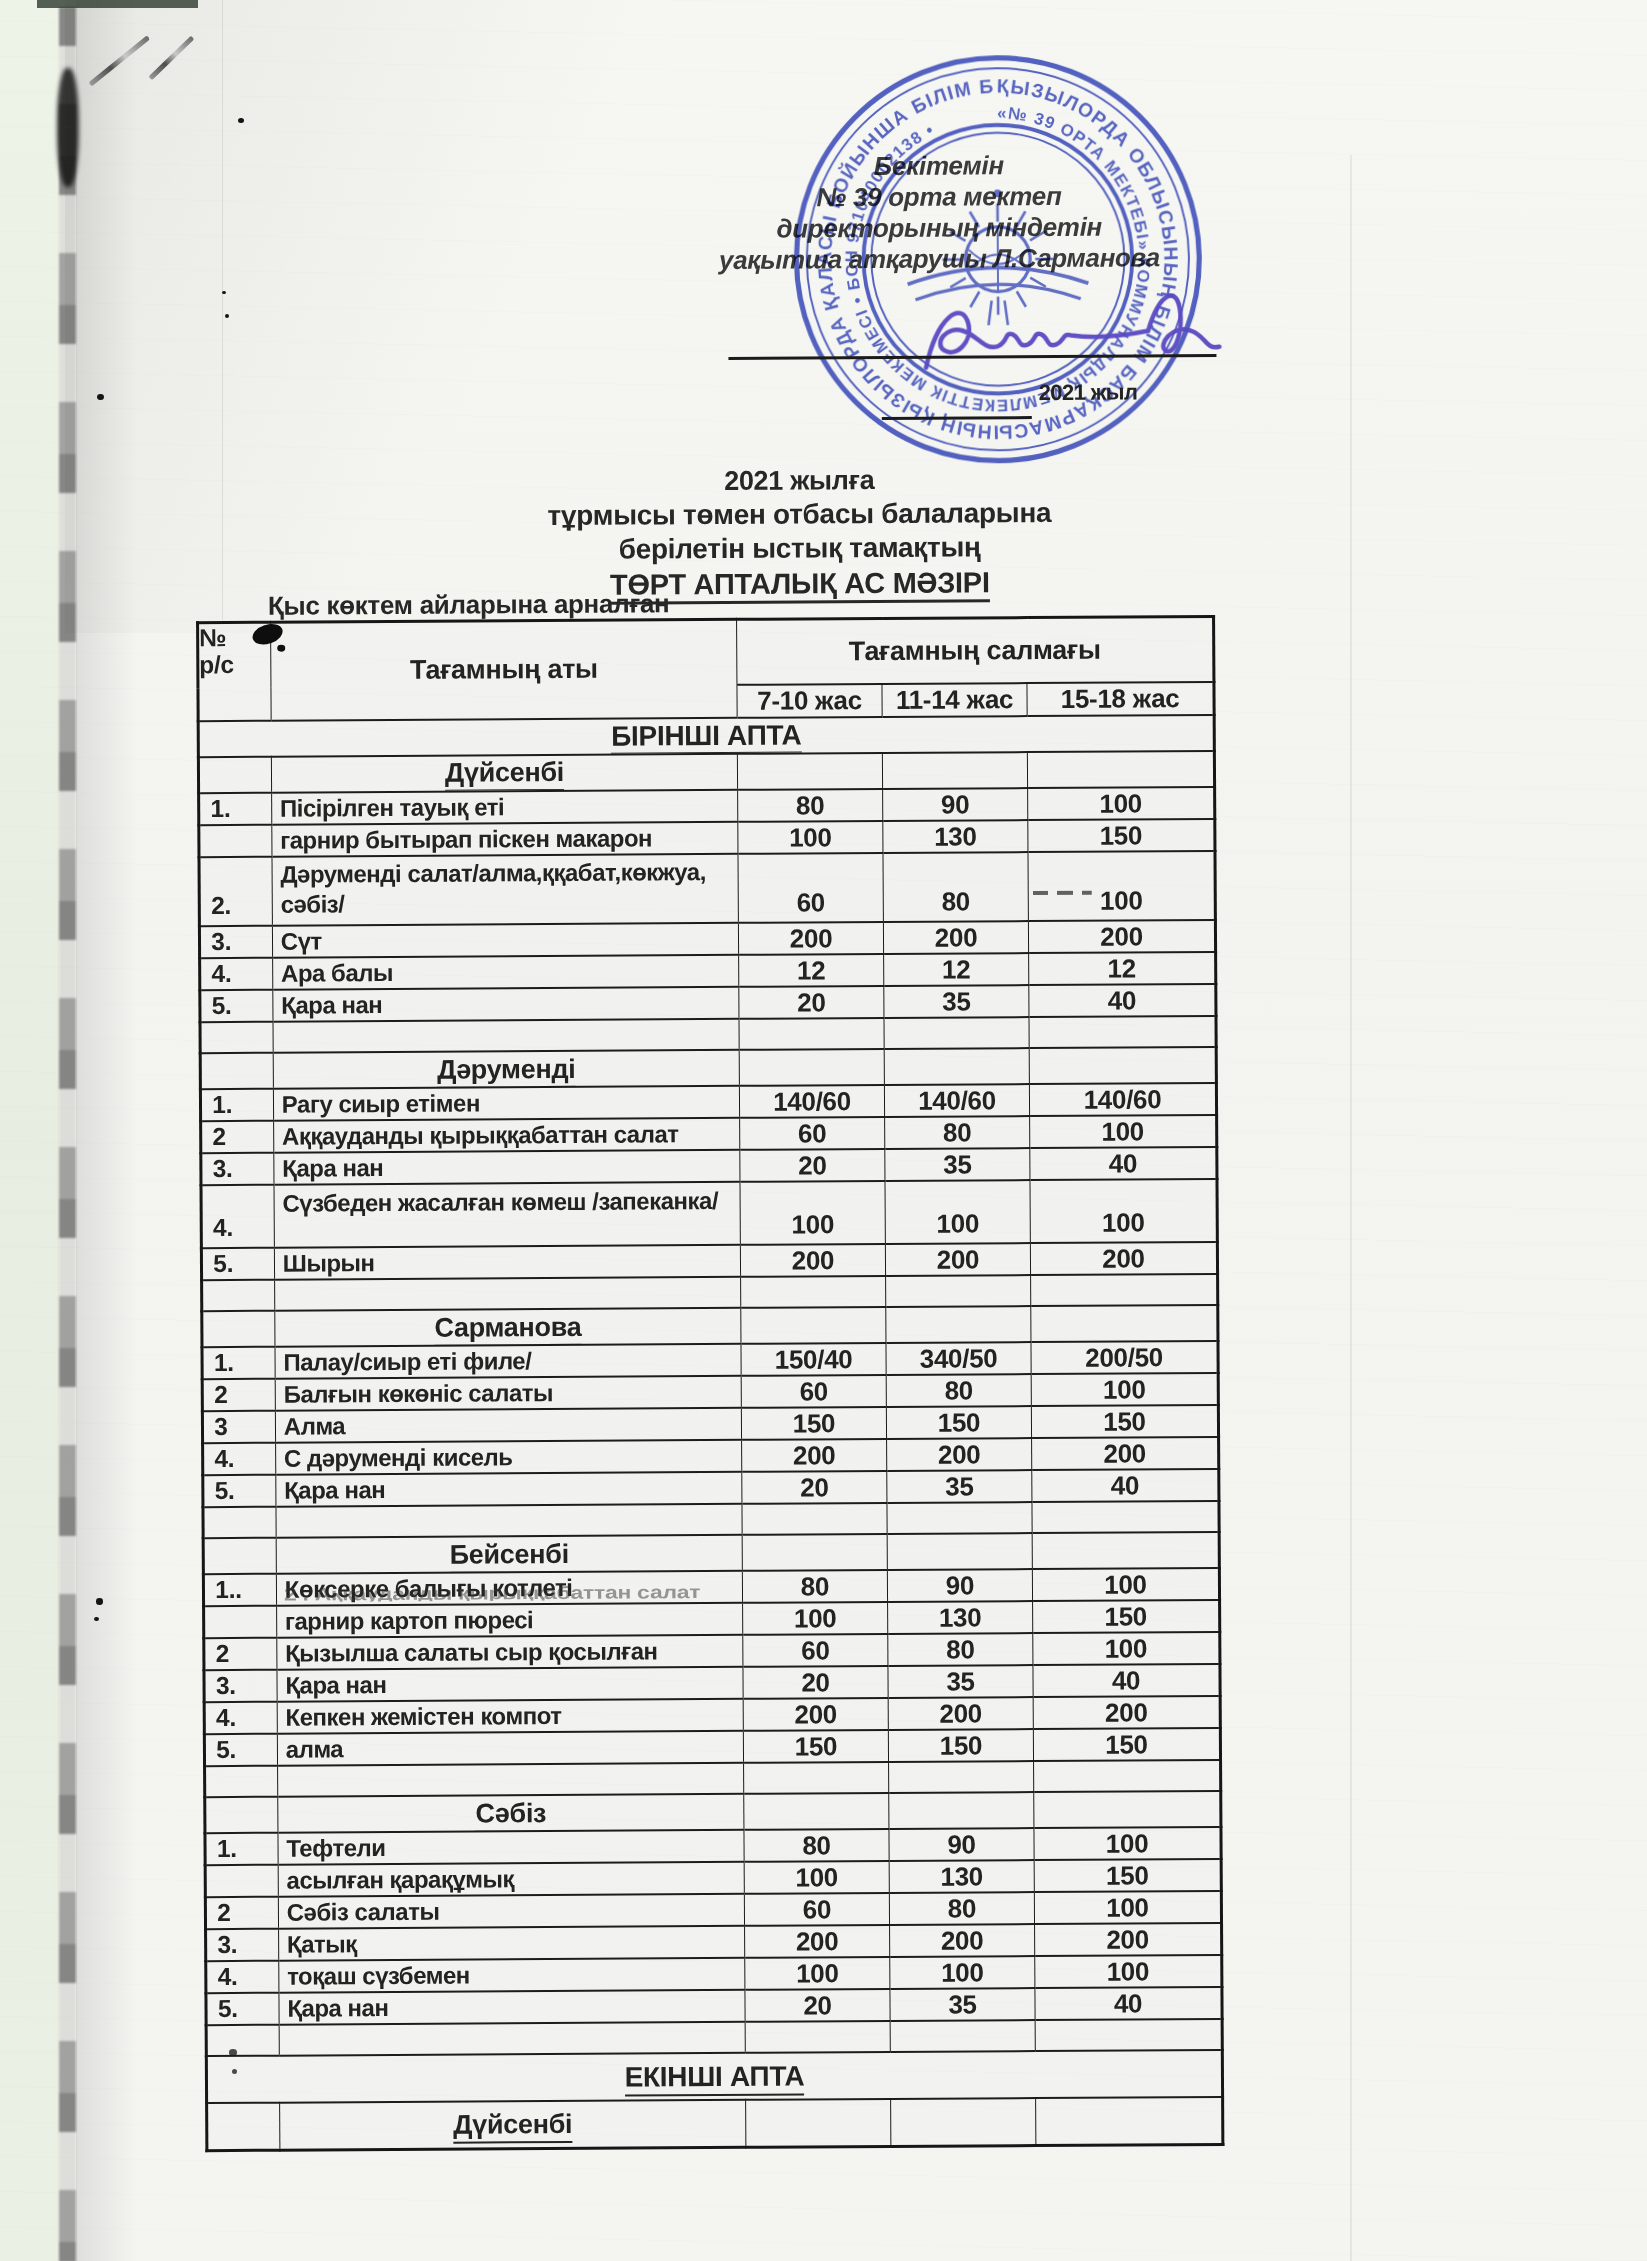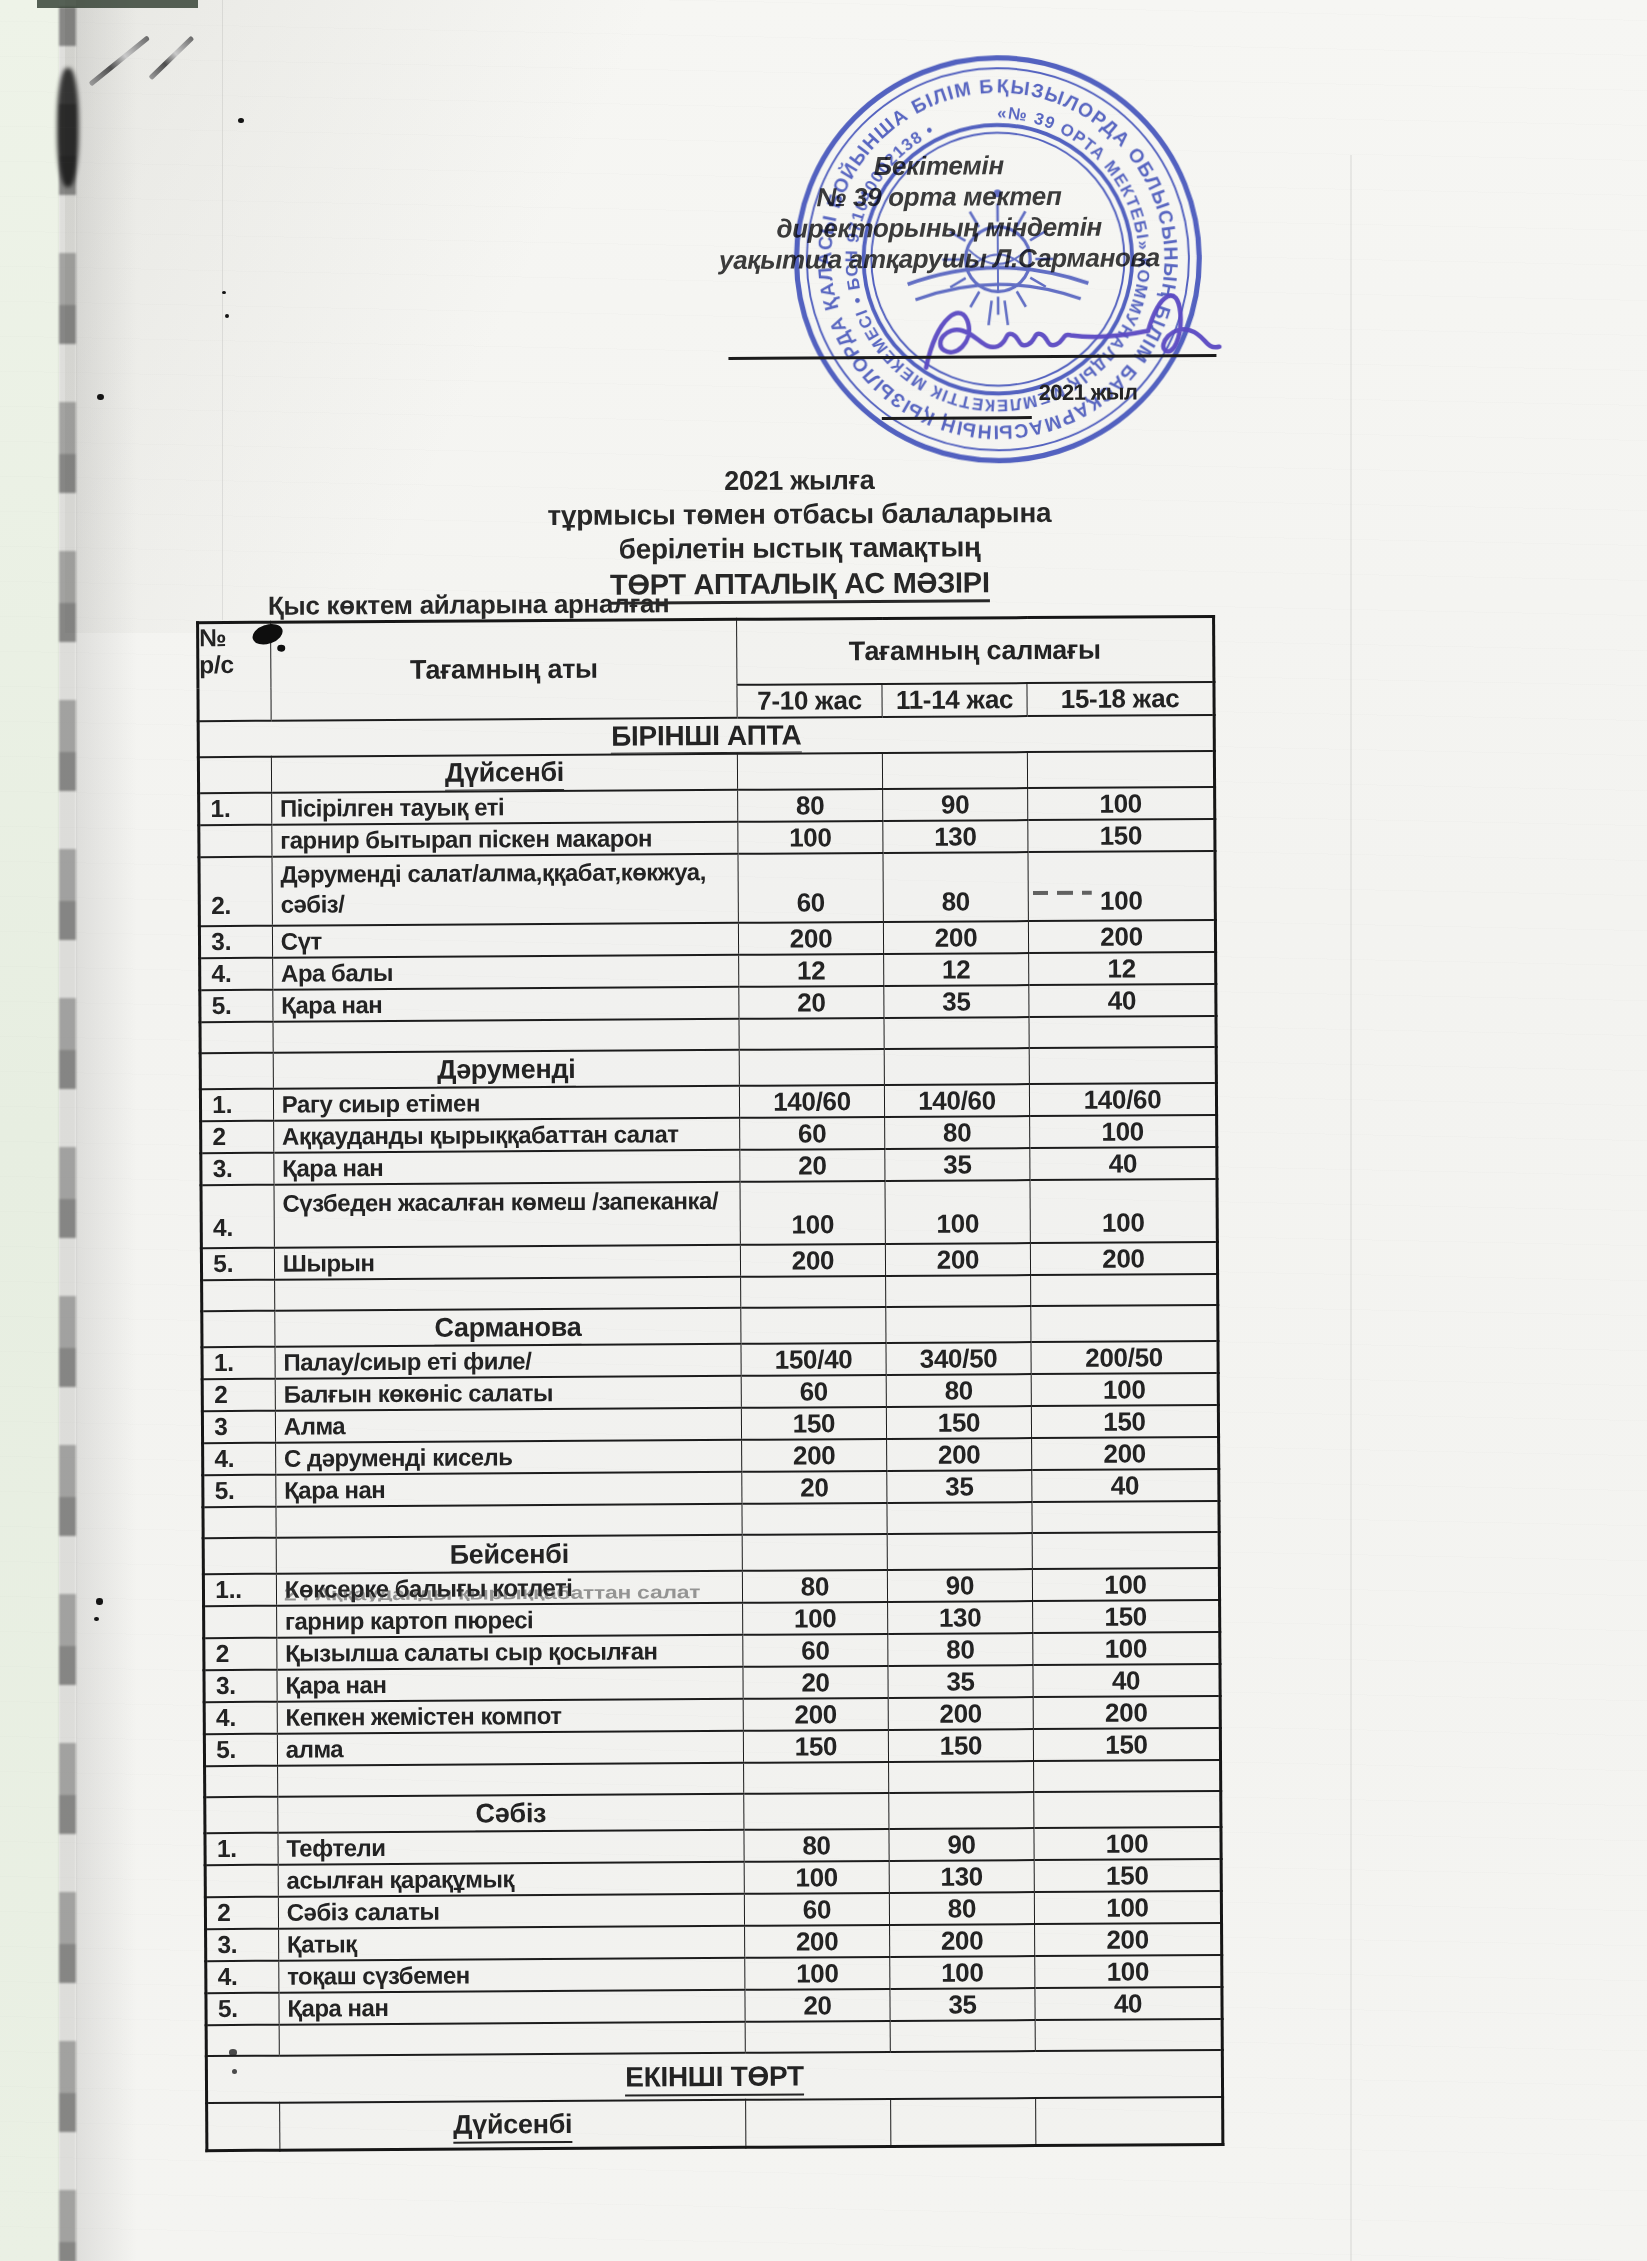--- a/index.html
+++ b/index.html
@@ -456,21 +456,21 @@
             <td class="val">40</td>
           </tr>
           <tr class="spacer">
             <td></td>
             <td></td>
             <td></td>
             <td></td>
             <td></td>
           </tr>
           <tr class="week xl">
-            <td class="week-cell" colspan="5"><span class="u">ЕКІНШІ ТӨРТ</span></td>
+            <td class="week-cell" colspan="5"><span class="u">ЕКІНШІ АПТА</span></td>
           </tr>
           <tr class="day xl">
             <td></td>
             <td class="day-cell"><span class="u">Дүйсенбі</span></td>
             <td></td>
             <td></td>
             <td></td>
           </tr>
         </tbody>
     </table>

